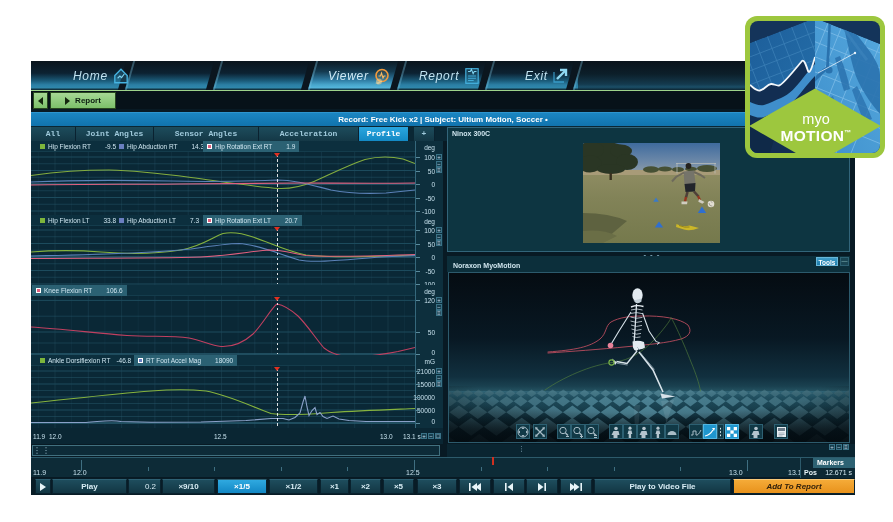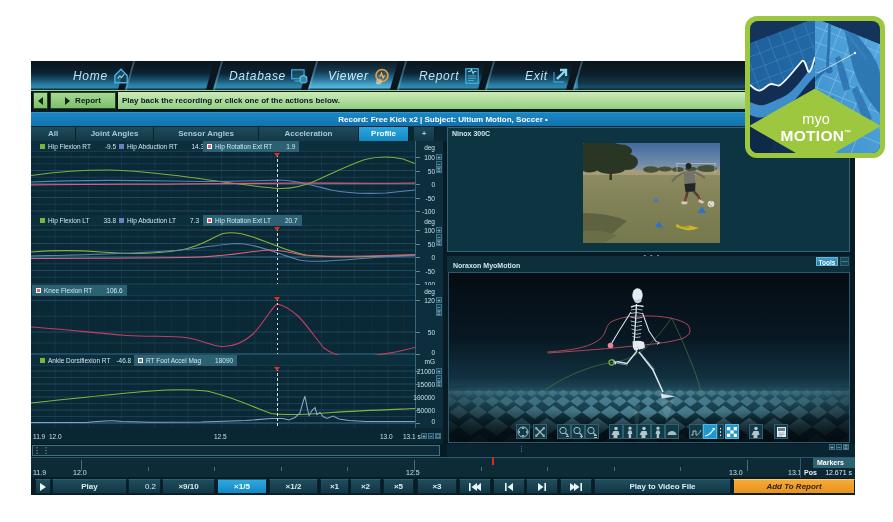--- a/index.html
+++ b/index.html
@@ -13,21 +13,21 @@
 .tab{position:absolute;top:0;height:29px;display:flex;align-items:center;gap:4px;color:#c0e2f0;font-style:italic;font-size:12px;letter-spacing:.7px;}
 .tab svg{display:block;}
 
 #gbar{position:absolute;left:0;top:29px;width:824px;height:19px;background:#071219;border-top:1px solid #9ed48b;}
 .gbtn{position:absolute;top:1px;height:17px;background:linear-gradient(#a6d895,#7cc06a);border:1px solid #27461f;display:flex;align-items:center;justify-content:center;color:#0b1e10;font-weight:bold;font-size:8px;}
 #gmsg{position:absolute;left:87px;top:1px;width:737px;height:17px;background:linear-gradient(#cdeab9,#93cd80);display:flex;align-items:center;color:#071a26;font-weight:bold;font-size:8px;padding-left:4px;}
 .tri{width:0;height:0;border-style:solid;}
 
 #rec{position:absolute;left:0;top:51px;width:824px;height:14px;background:linear-gradient(#1b86c2,#1173ad);color:#fff;font-weight:bold;font-size:8px;text-align:center;line-height:14px;border-top:1px solid #2d95cf;}
 
-#tabs{position:absolute;left:0;top:65px;width:824px;height:15px;background:#0a2734;}
+#tabs{position:absolute;left:0;top:65px;width:824px;height:15px;background:#0a2734;font-family:Liberation Mono, monospace;}
 .ctab{position:absolute;top:1px;height:14px;background:linear-gradient(#1d4c5c,#143846);color:#9fc9db;font-weight:bold;font-size:8px;text-align:center;line-height:14px;border-right:1px solid #0a2230;}
 .ctab.act{background:linear-gradient(#2aa6df,#1389c4);color:#fff;}
 
 #charts{position:absolute;left:0;top:80px;width:412px;height:301px;background:#092431;}
 .chead{position:absolute;left:0;width:412px;height:11px;background:#0c2f3e;border-bottom:1px solid #143c4c;font-size:6.5px;color:#cfe6f0;}
 .chead .it{position:absolute;top:0;height:11px;display:flex;align-items:center;gap:3px;white-space:nowrap;}
 .chead .hl2{background:#2b6173;padding:0 4px;}
 .sq{width:5px;height:5px;display:inline-block;}
 .plot{position:absolute;left:0;width:384px;background:#0a2836;overflow:hidden;}
 .plot svg{position:absolute;left:0;top:0;}
@@ -63,26 +63,20 @@
     <div class="sep" style="left:91px"></div>
       <div class="sep" style="left:179px"></div>
       <div class="sep" style="left:274px"></div>
       <div class="sep" style="left:363px"></div>
       <div class="sep" style="left:451px"></div>
       <div class="sep" style="left:539px"></div>
     <div class="tab" style="left:42px">Home <svg width="18" height="18" viewBox="0 0 16 16">
           <path d="M2.5 7.5 L8 2 L13.5 7.5 L13.5 14 L2.5 14 Z" fill="rgba(60,170,215,.25)" stroke="#46b4e2" stroke-width="1.2"></path>
           <path d="M5 10 l2-2 1.5 1.5 L11 6" stroke="#7fd2f0" stroke-width="1" fill="none"></path>
         </svg></div>
-    <div class="tab" style="left:198px">Database <svg width="18" height="18" viewBox="0 0 16 16">
-          <rect x="1.5" y="2.5" width="11" height="8" fill="rgba(60,170,215,.25)" stroke="#46b4e2" stroke-width="1"></rect>
-          <path d="M4 12.5 h6" stroke="#46b4e2" stroke-width="1"></path>
-          <ellipse cx="12" cy="9" rx="3" ry="1.2" fill="#2c87ad" stroke="#7fd2f0" stroke-width=".8"></ellipse>
-          <path d="M9 9 v4 a3 1.2 0 0 0 6 0 v-4" fill="#2c87ad" stroke="#7fd2f0" stroke-width=".8"></path>
-        </svg></div>
     <div class="tab" style="left:297px;color:#cfeaf6">Viewer <svg width="18" height="18" viewBox="0 0 18 18">
           <circle cx="9" cy="8.5" r="6" fill="rgba(240,150,50,.12)" stroke="#f29a3c" stroke-width="1.6"></circle>
           <path d="M5.5 9 h2 l1-3 1.5 5 1-2 h1.5" stroke="#f8b860" stroke-width="1.1" fill="none"></path>
           <circle cx="6" cy="14.5" r="3" fill="rgba(250,210,140,.55)"></circle>
           <path d="M2 16 L10 13.5 L5 17.5 Z" fill="rgba(250,220,160,.5)"></path>
         </svg></div>
     <div class="tab" style="left:388px">Report <svg width="18" height="18" viewBox="0 0 16 16">
           <rect x="2.5" y="1.5" width="11" height="13" fill="rgba(60,170,215,.25)" stroke="#46b4e2" stroke-width="1"></rect>
           <path d="M4.5 4 l2 0 1-2 1.5 4 1-2 h2" stroke="#7fd2f0" stroke-width=".9" fill="none"></path>
           <path d="M4.5 8h7M4.5 10h7M4.5 12h5" stroke="#46b4e2" stroke-width=".8"></path>
@@ -91,21 +85,20 @@
           <path d="M2 5 v10 h10" stroke="#3fa8d8" stroke-width="1.3" fill="none" opacity=".8"></path>
           <path d="M5 12 L13 4" stroke="#8fd8f2" stroke-width="2.4"></path>
           <path d="M8 3 h6 v6" stroke="#8fd8f2" stroke-width="2.4" fill="none"></path>
         </svg></div>
   </div>
   <div id="gbar">
     <div class="gbtn" style="left:2px;width:15px">
         <span class="tri" style="border-width:4px 5px 4px 0;border-color:transparent #14270e transparent transparent"></span>
       </div>
     <div class="gbtn" style="left:19px;width:66px;gap:5px"><span class="tri" style="border-width:4px 0 4px 5px;border-color:transparent transparent transparent #14270e"></span>Report</div>
-    <div id="gmsg">Play back the recording or click one of the actions below.</div>
   </div>
   <div id="rec">Record: Free Kick x2 | Subject: Ultium Motion, Soccer •</div>
   <div id="tabs">
     <div class="ctab" style="left:0;width:45px">All</div>
     <div class="ctab" style="left:45px;width:78px">Joint Angles</div>
     <div class="ctab" style="left:123px;width:105px">Sensor Angles</div>
     <div class="ctab" style="left:228px;width:100px">Acceleration</div>
     <div class="ctab act" style="left:328px;width:50px">Profile</div>
     <div class="ctab" style="left:383px;width:21px">+</div>
   </div>

